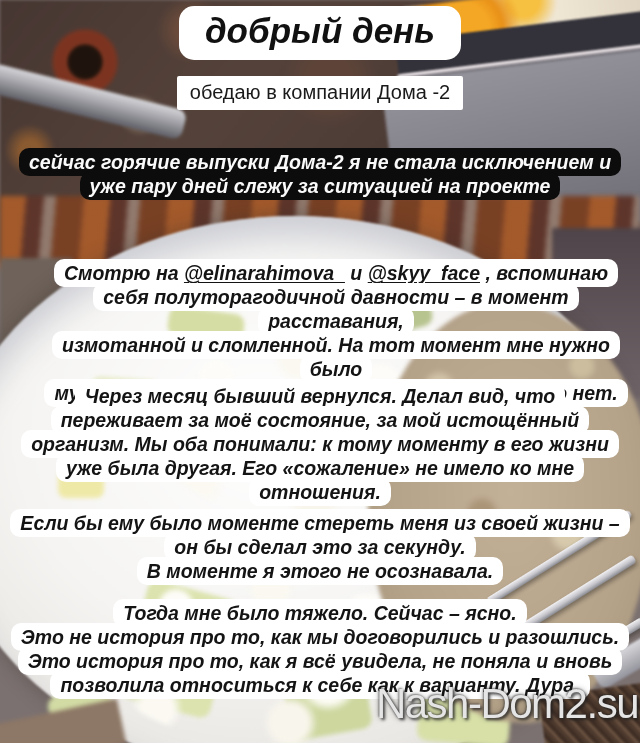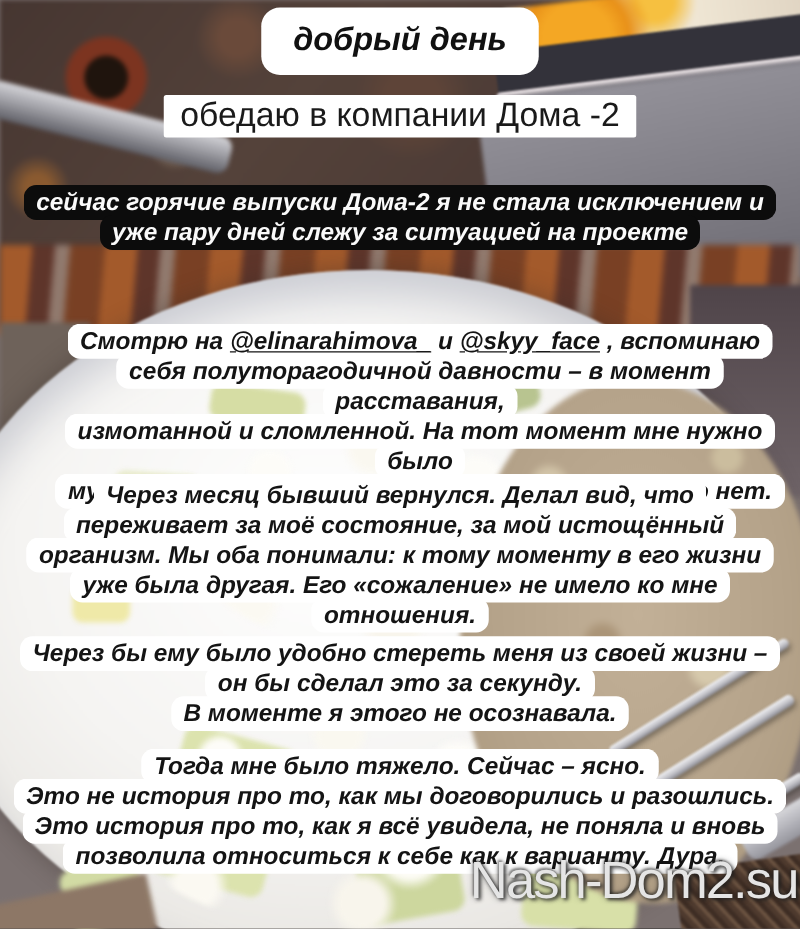--- a/index.html
+++ b/index.html
@@ -135,26 +135,26 @@
   .bubble{
     display:inline;white-space:pre-line;background:#ffffff;color:#141414;
     padding:3px 10px;border-radius:10px;
     -webkit-box-decoration-break:clone;box-decoration-break:clone;
   }
   .bubble.dark{background:#0c0c0c;color:#fafafa;}
   .mention{text-decoration:underline;text-underline-offset:2px;}
   .title-msg{top:6px;}
   .title-box{
     display:inline-block;background:#ffffff;color:#111;border-radius:15px;
-    padding:5px 26px 9px;font-size:26px;font-weight:bold;font-style:italic;line-height:40px;
+    padding:5px 26px 9px;font-size:35px;font-weight:bold;font-style:italic;line-height:40px;
   }
   .subtitle-msg{top:76px;}
   .subtitle-box{
     display:inline-block;background:#ffffff;color:#1a1a1a;border-radius:2px;
-    padding:4px 13px 6px;font-size:27px;font-weight:normal;font-style:normal;line-height:24px;
+    padding:4px 13px 6px;font-size:20px;font-weight:normal;font-style:normal;line-height:24px;
   }
   .intro-msg{top:150px;}
   .watching-msg{top:261px;margin-left:32px;}
   .month-msg{top:384px;}
   .erase-msg{top:511px;}
   .clarity-msg{top:601px;}
   .watermark{
     position:absolute;right:2px;top:682px;z-index:11;
     font-size:42px;line-height:44px;letter-spacing:-1.5px;color:#e5e5e5;font-weight:400;
     text-shadow:2px 2px 3px rgba(30,30,30,.8), -1px -1px 2px rgba(30,30,30,.5), 0 0 6px rgba(40,40,40,.4);
@@ -219,21 +219,21 @@
 
   <div class="msg month-msg">
     <span class="bubble">Через месяц бывший вернулся. Делал вид, что
 переживает за моё состояние, за мой истощённый
 организм. Мы оба понимали: к тому моменту в его жизни
 уже была другая. Его «сожаление» не имело ко мне
 отношения.</span>
   </div>
 
   <div class="msg erase-msg">
-    <span class="bubble">Через бы ему было удобно стереть меня из своей жизни –
+    <span class="bubble">Если бы ему было моменте стереть меня из своей жизни –
 он бы сделал это за секунду.
 В моменте я этого не осознавала.</span>
   </div>
 
   <div class="msg clarity-msg">
     <span class="bubble">Тогда мне было тяжело. Сейчас – ясно.
 Это не история про то, как мы договорились и разошлись.
 Это история про то, как я всё увидела, не поняла и вновь
 позволила относиться к себе как к варианту. Дура.</span>
   </div>

